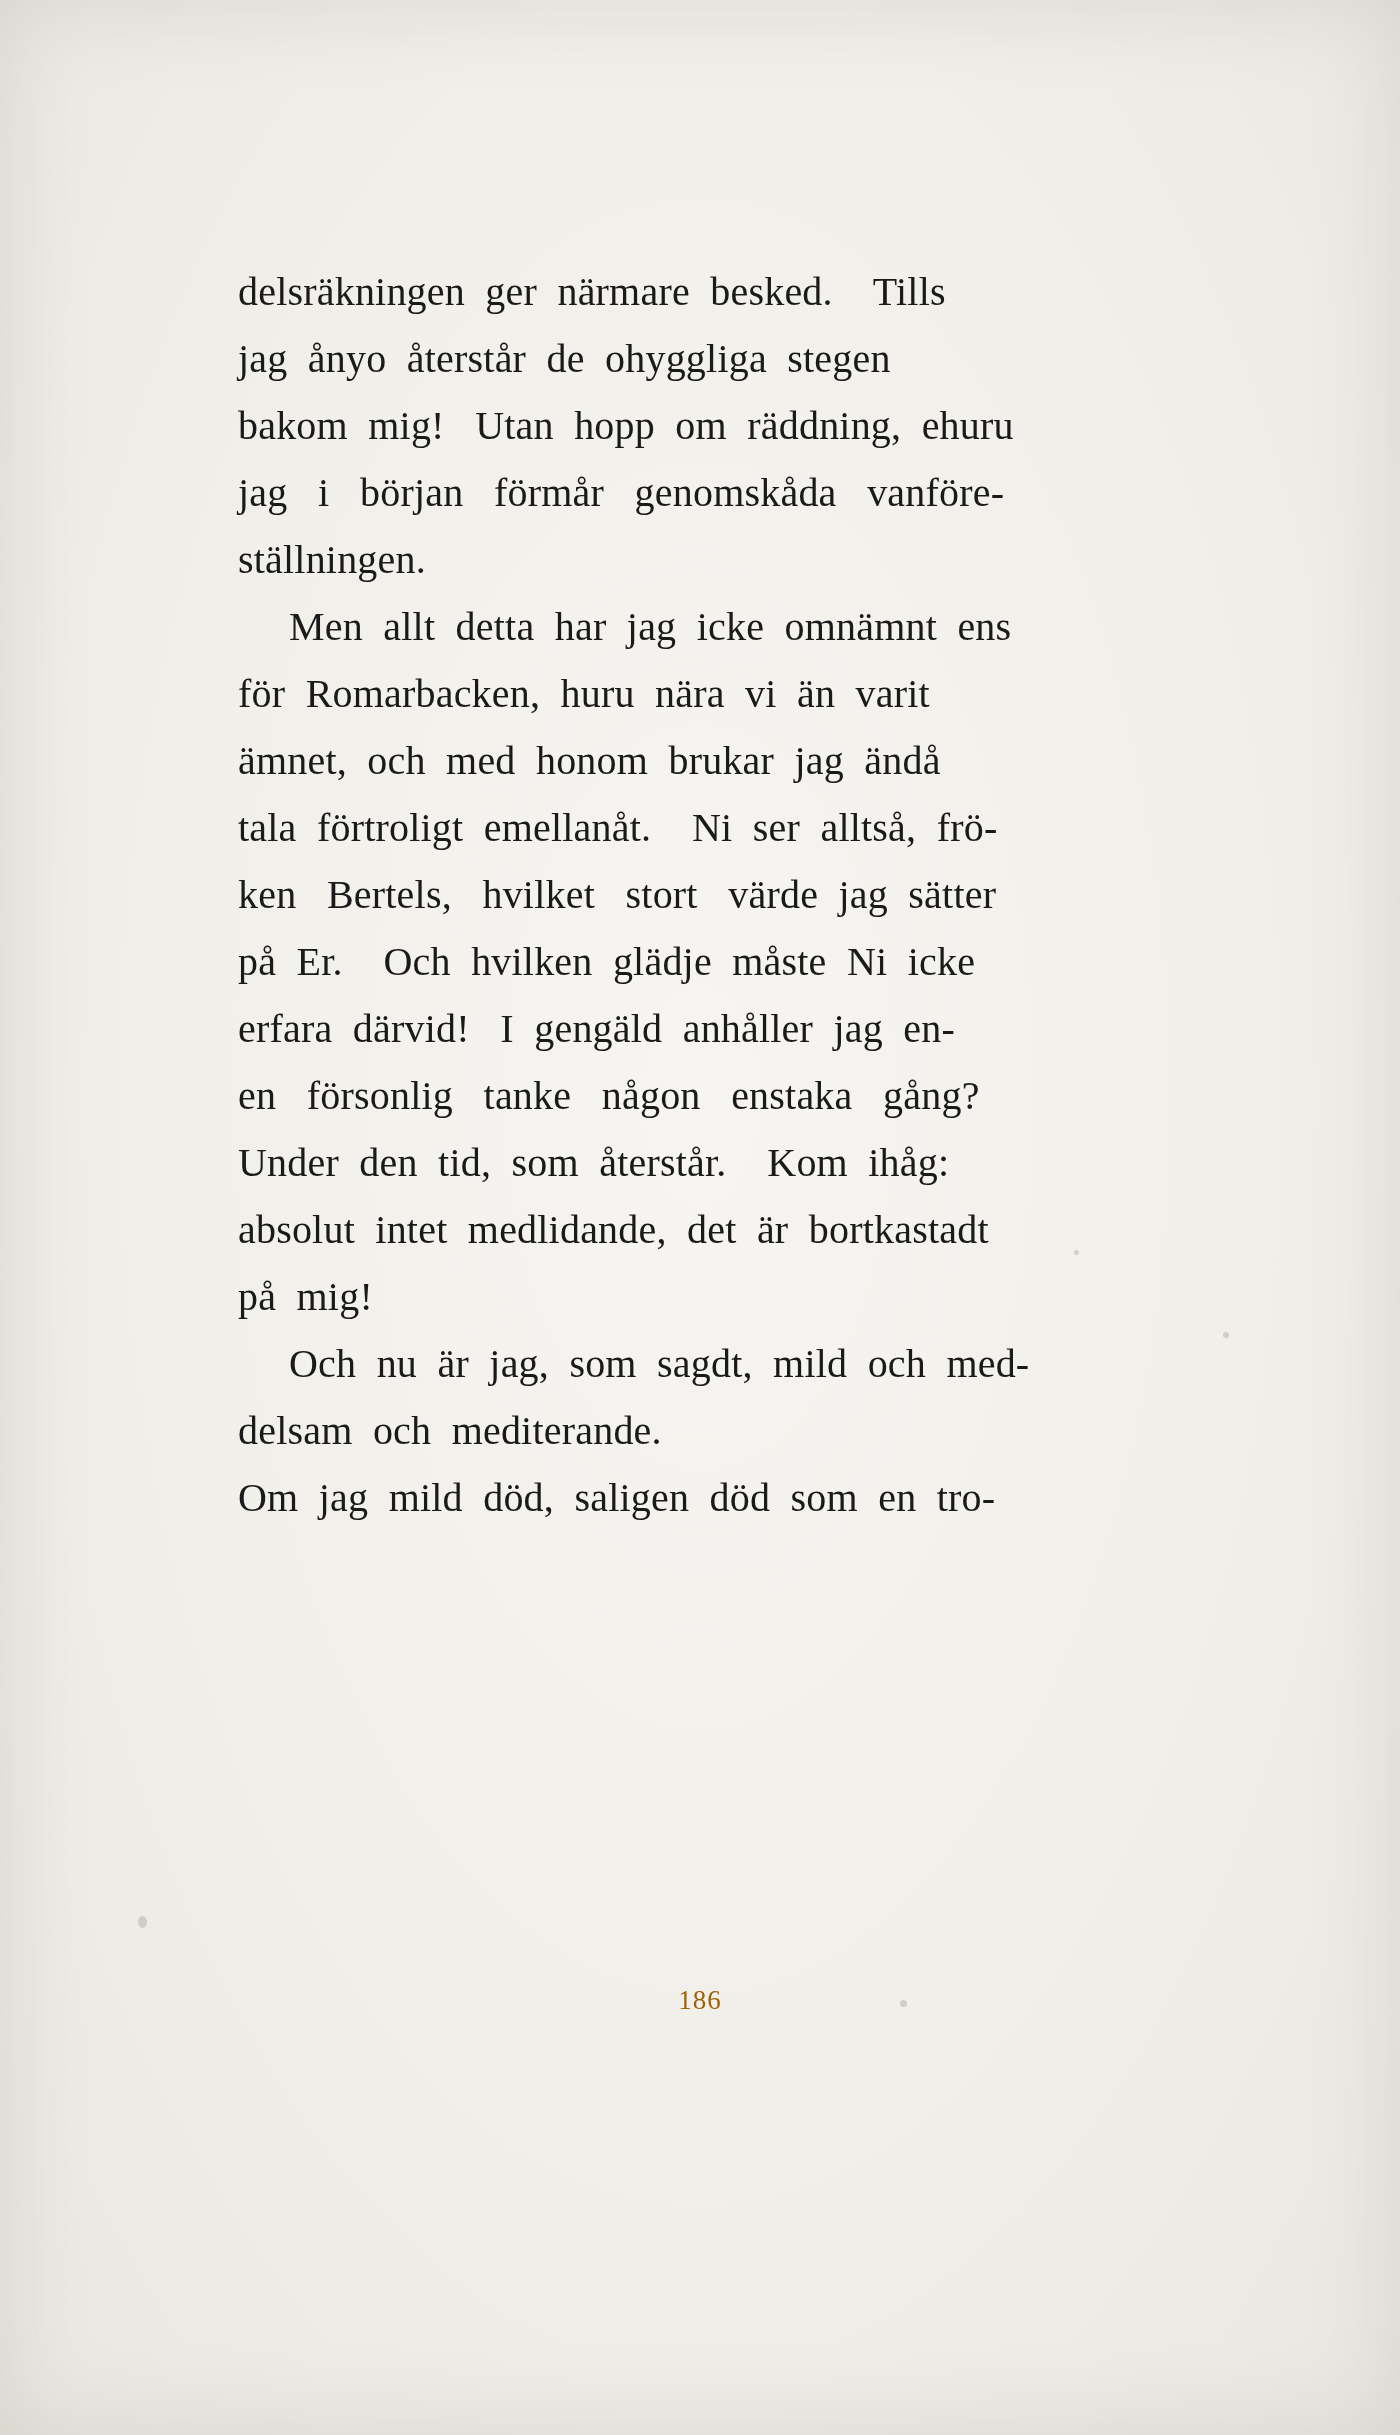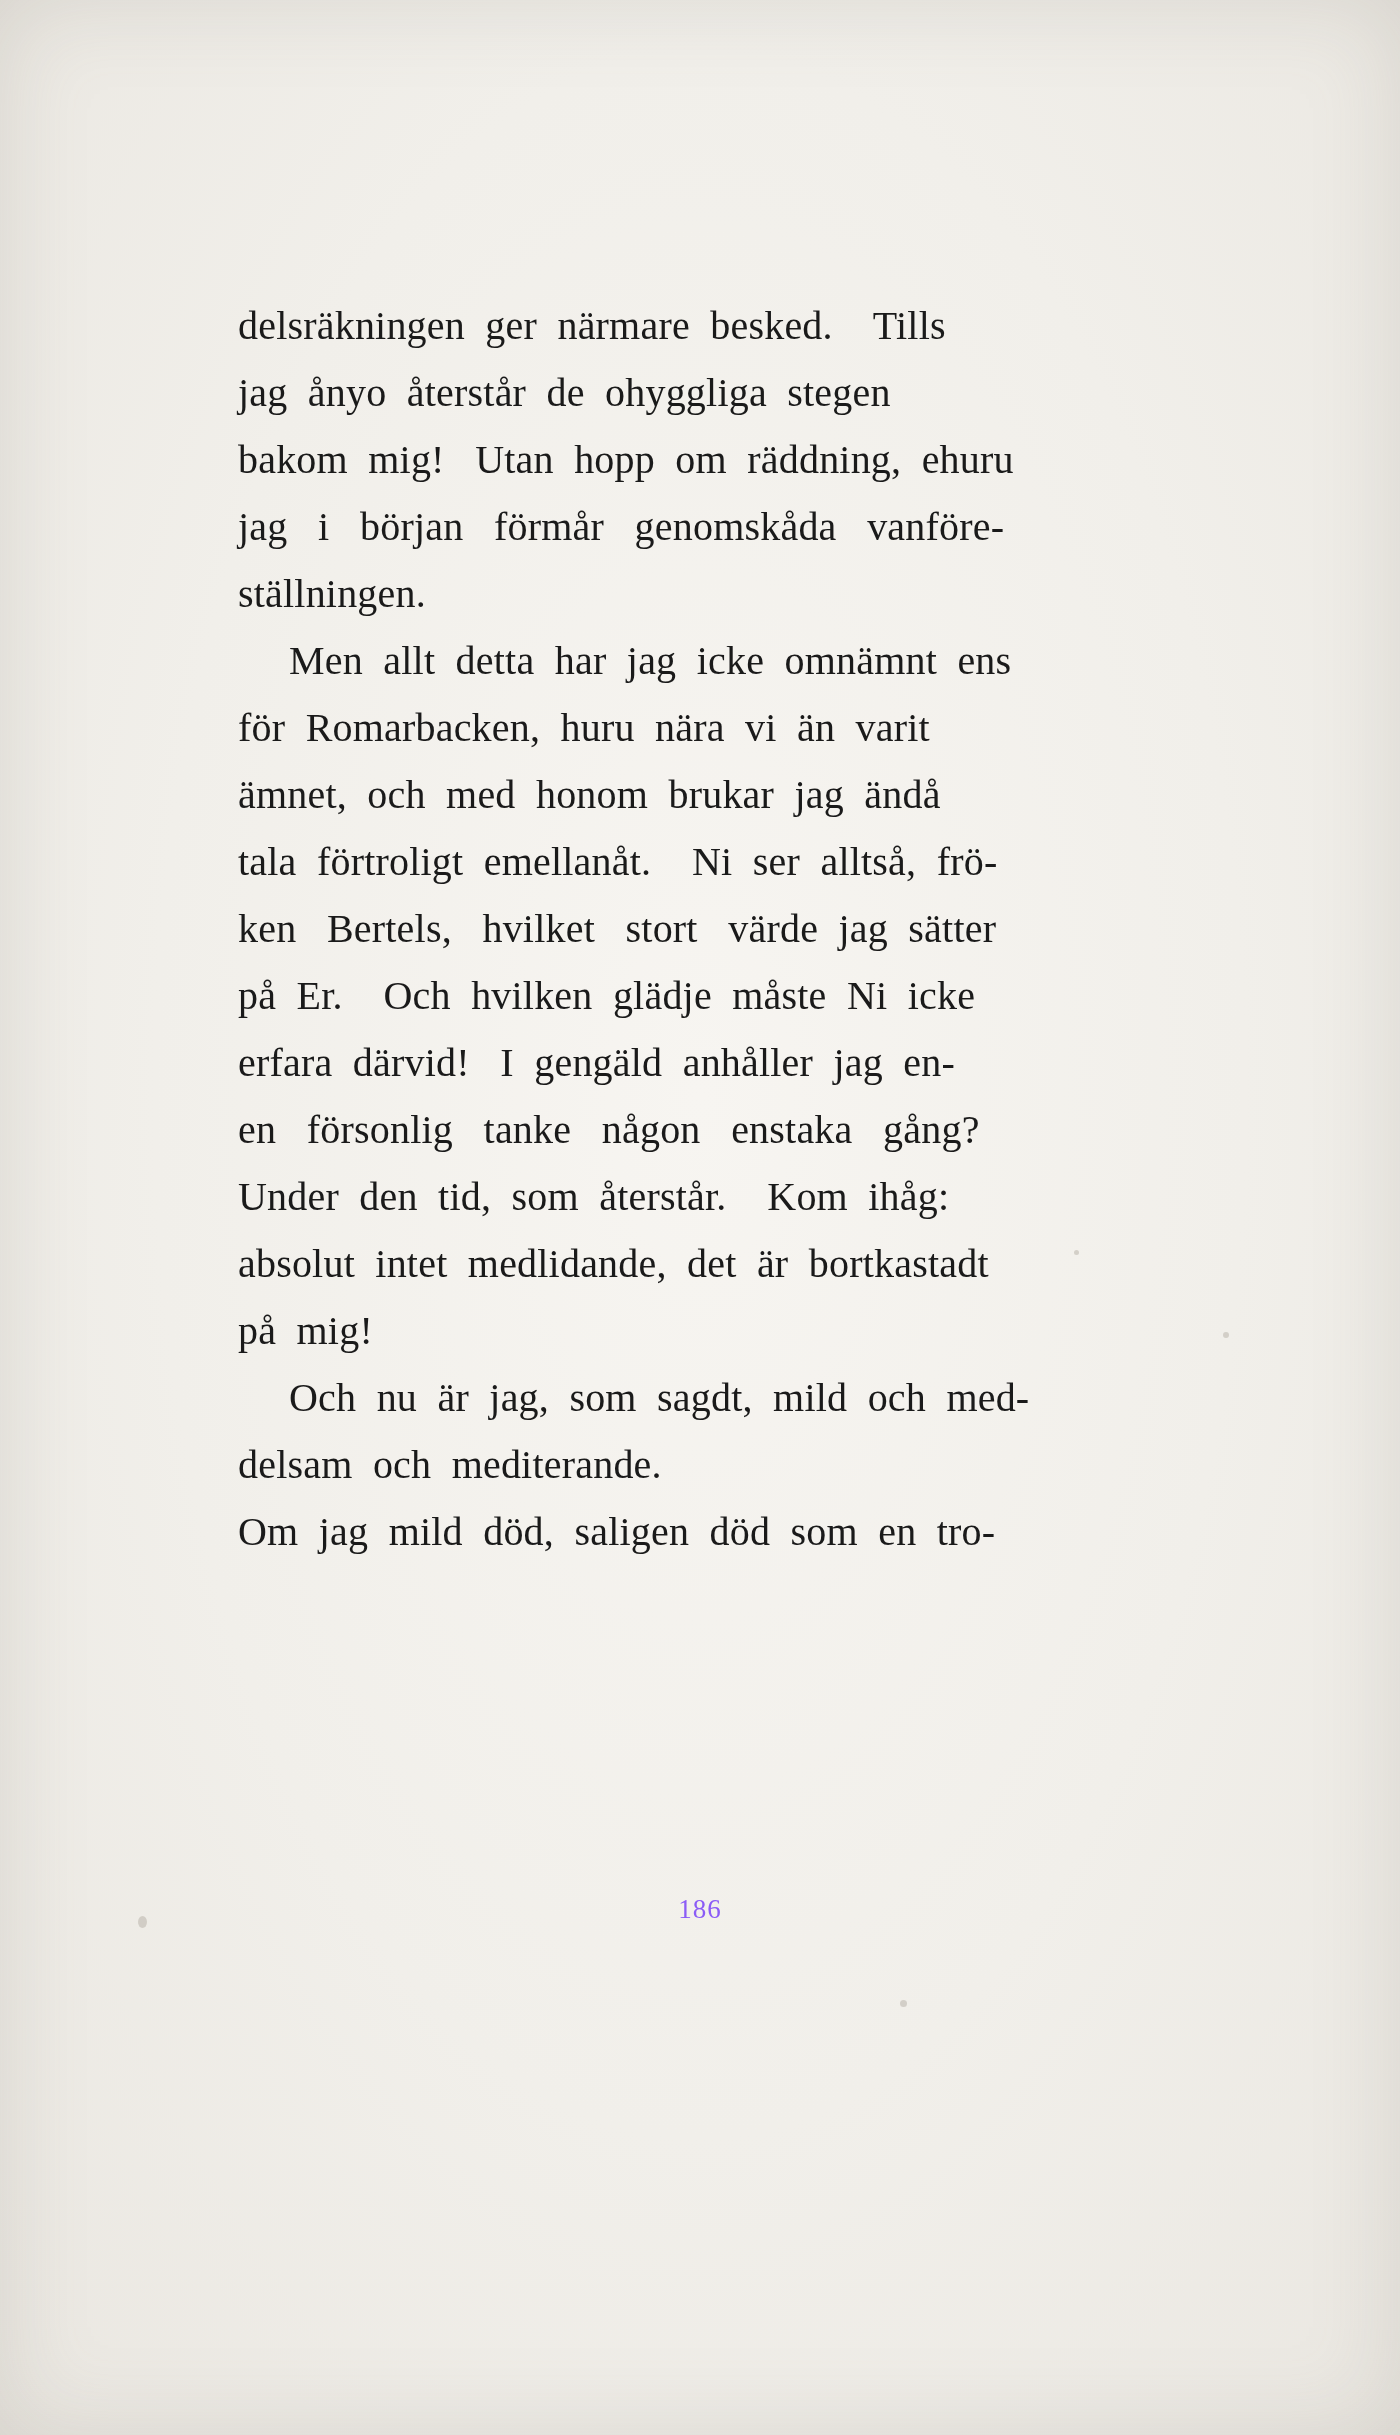--- a/index.html
+++ b/index.html
@@ -24,39 +24,39 @@
   .page {
     position: absolute;
     left: 0;
     top: 0;
     width: 1400px;
     height: 2435px;
   }
   .textblock {
     position: absolute;
     left: 238px;
-    top: 292px;
+    top: 258px;
     width: 930px;
   }
   .line {
     font-size: 40px;
     line-height: 67px;
     color: #1a1a1a;
     white-space: pre;
     letter-spacing: 0.2px;
     font-weight: 400;
   }
   .folio {
     position: absolute;
     left: 0;
-    top: 1894px;
+    top: 1985px;
     width: 1400px;
     text-align: center;
     font-size: 27px;
-    color: #8b5cf6;
+    color: #a16207;
     font-family: "Liberation Serif", serif;
     letter-spacing: 1px;
   }
   .speck {
     position: absolute;
     background: #b9b4ac;
     border-radius: 50%;
     opacity: .55;
   }
   .speck.s1 { left: 138px; top: 1916px; width: 9px; height: 12px; }

